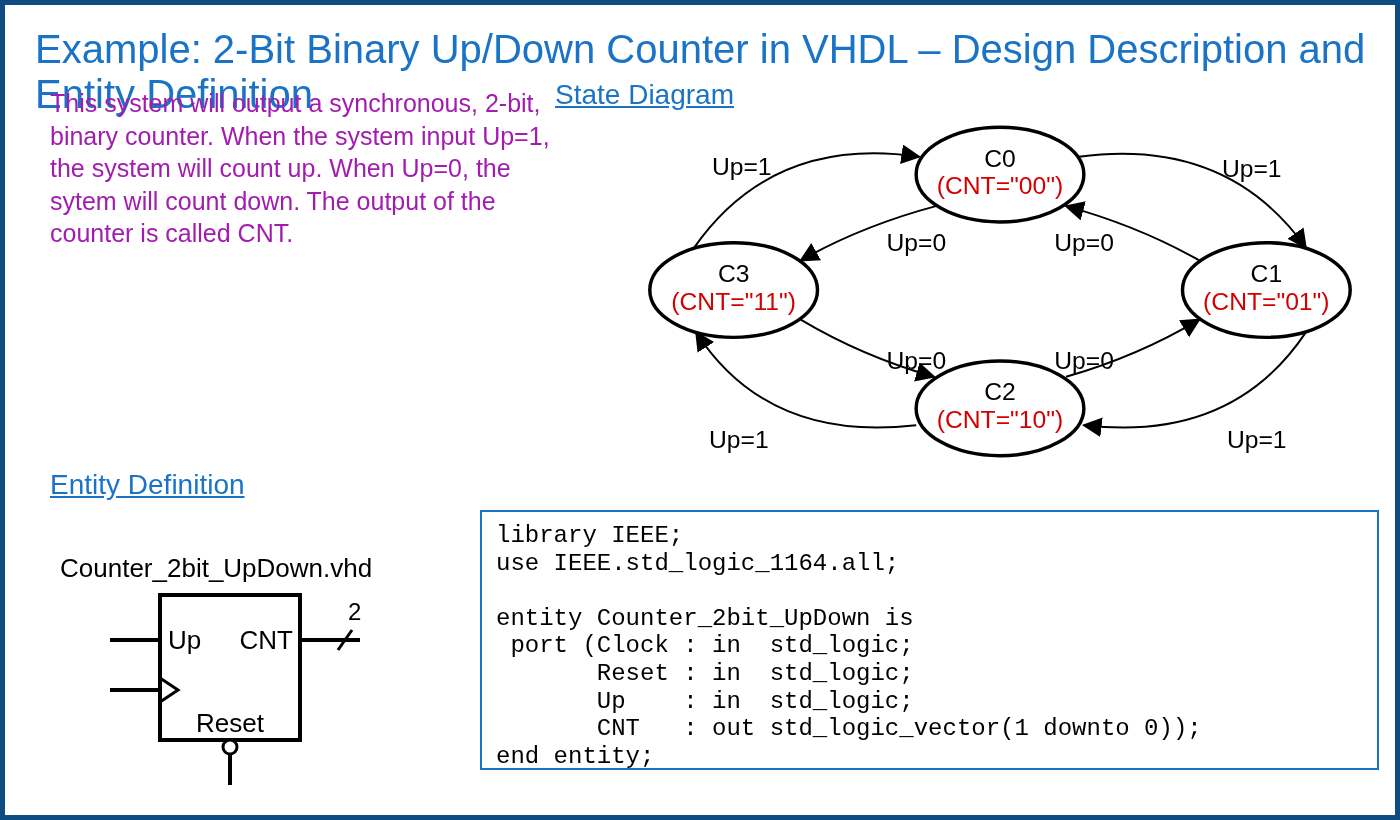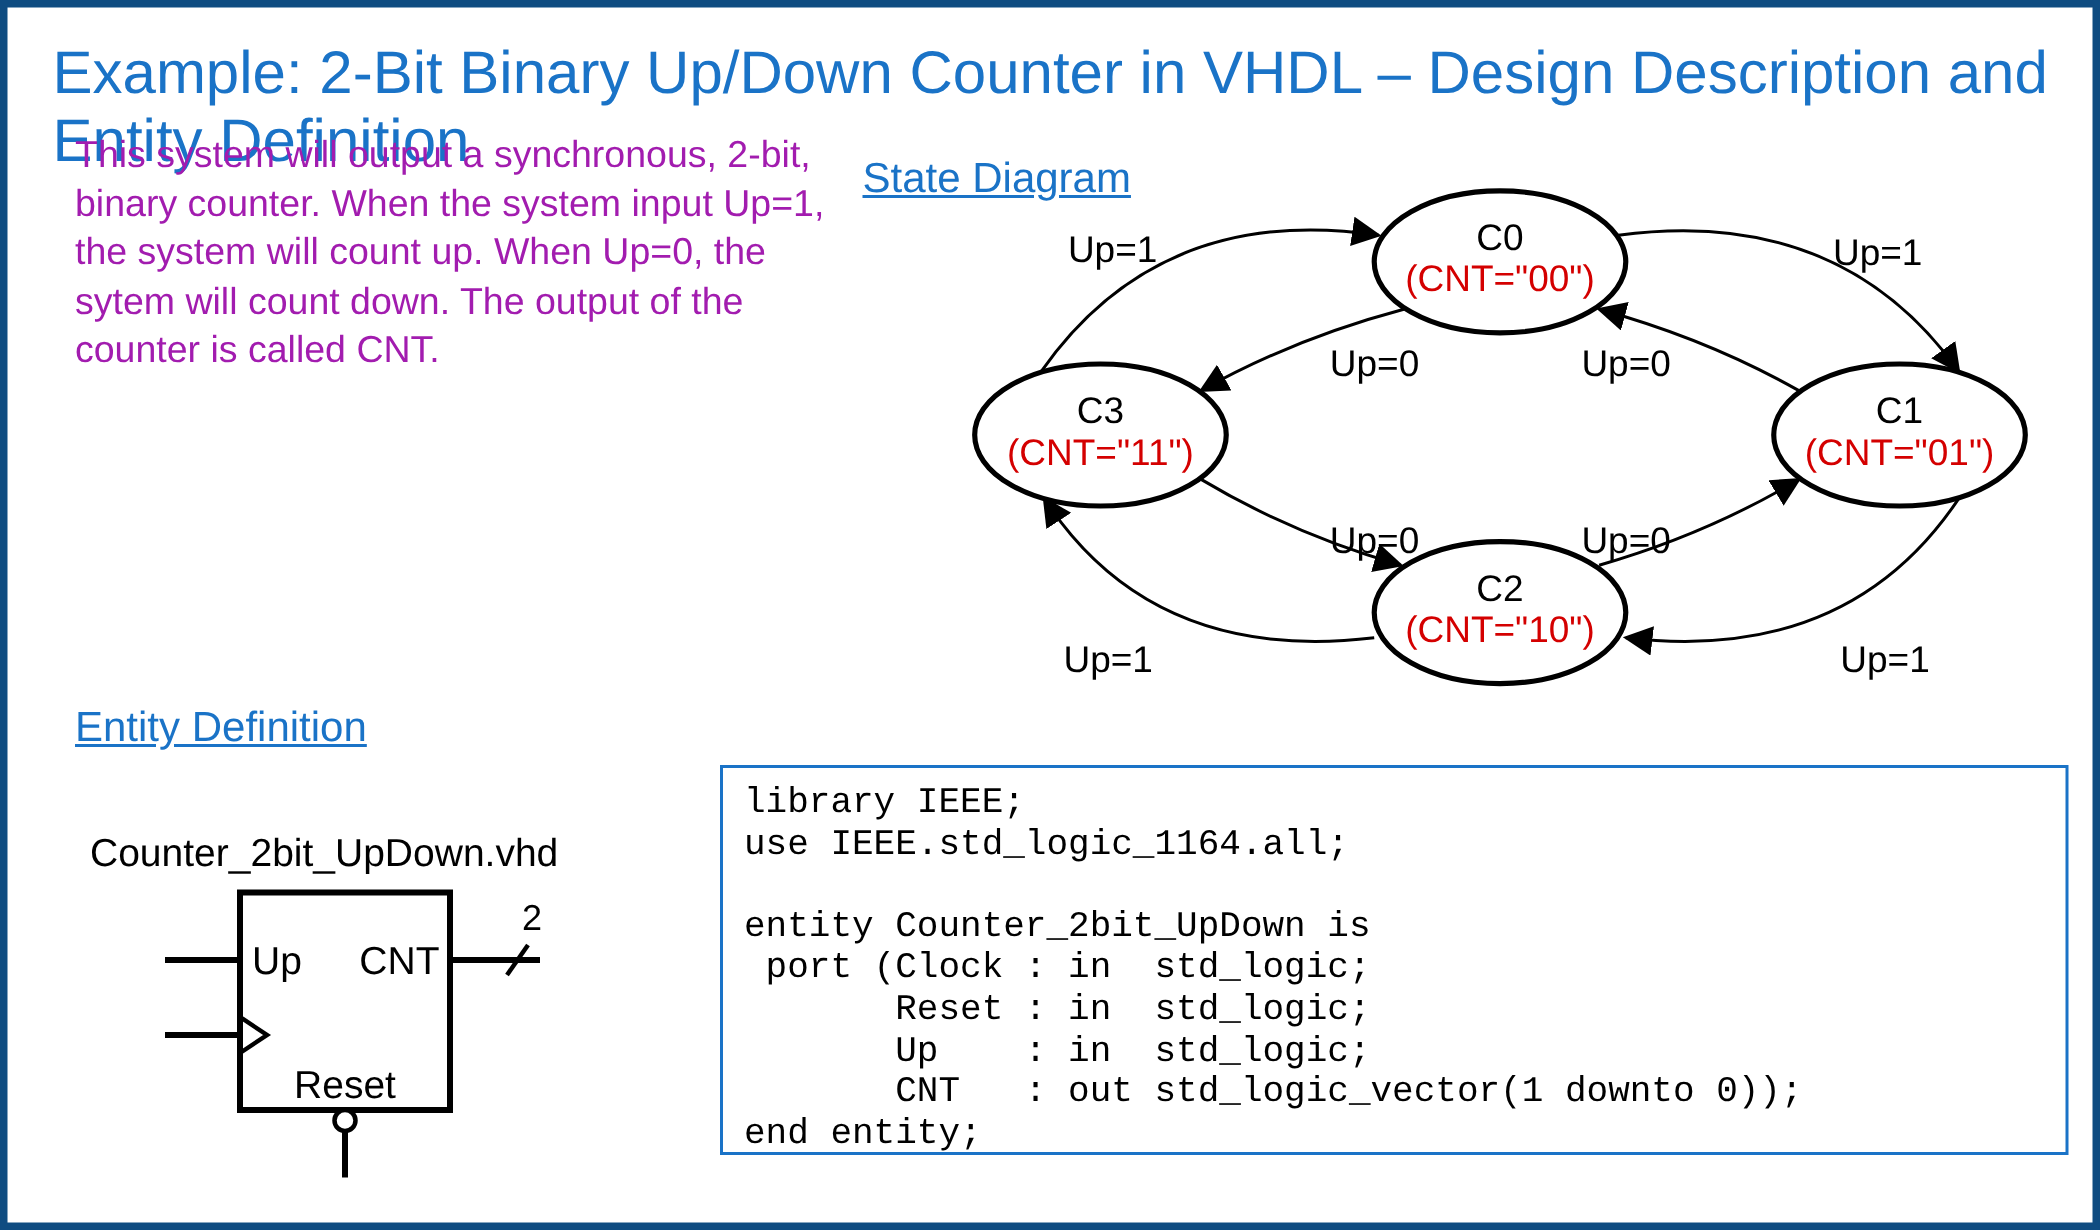--- a/index.html
+++ b/index.html
@@ -26,23 +26,22 @@
     line-height: 1.3;
   }
   .section-header {
     color: #1a73c7;
     font-size: 28px;
     text-decoration: underline;
     font-weight: 400;
   }
   .state-diagram-header {
     position: absolute;
-    top: 98px;
+    top: 74px;
     left: 550px;
-    margin-left: 20px;
   }
   .entity-header {
     position: absolute;
     top: 464px;
     left: 45px;
   }
   .filename {
     position: absolute;
     top: 548px;
     left: 55px;

